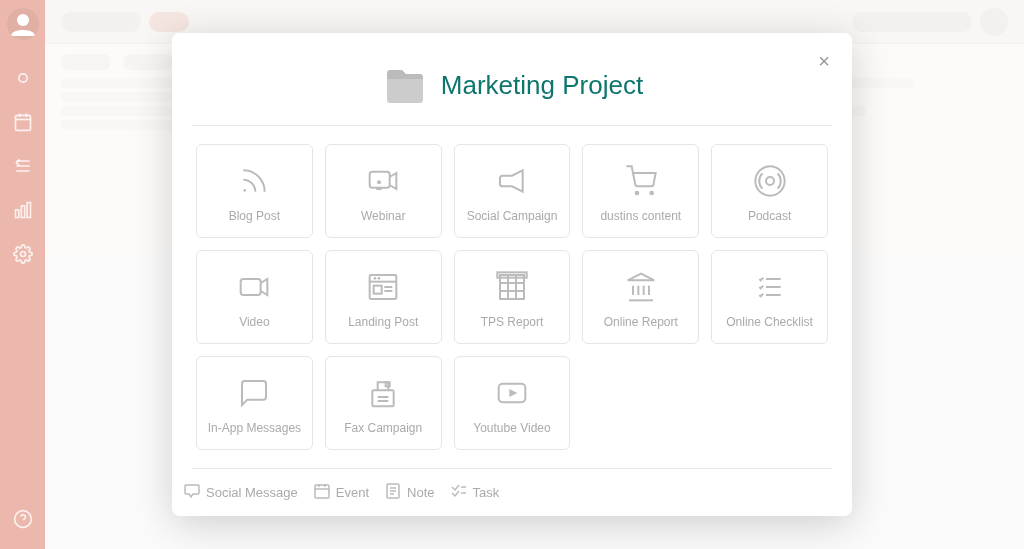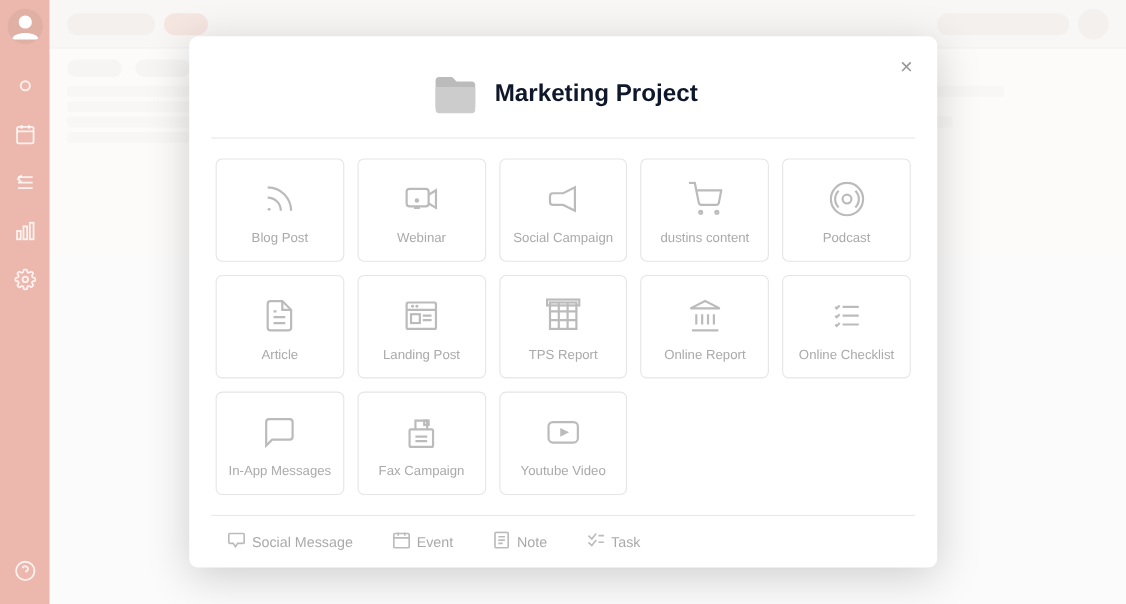--- a/index.html
+++ b/index.html
@@ -85,23 +85,23 @@
       align-items: center;
       justify-content: center;
       padding: 28px 20px 16px;
       gap: 12px;
     }
     .modal-folder-icon {
       width: 48px; height: 48px;
       color: #999;
     }
     .modal-title {
-      font-size: 22px;
-      font-weight: 700;
-      color: #0f172a;
+      font-size: 26px;
+      font-weight: 400;
+      color: #0f766e;
     }
 
     .modal-divider {
       height: 1px;
       background: #e8e8e8;
       margin: 0 20px;
     }
 
     .modal-grid-area {
       padding: 18px 24px;
@@ -139,23 +139,22 @@
 
     .modal-divider-bottom {
       height: 1px;
       background: #e8e8e8;
       margin: 0 20px;
     }
 
     .modal-footer {
       padding: 14px 12px;
       display: flex;
-      gap: 36px;
-      align-items: center;
-      margin-left: 23px;
+      gap: 16px;
+      align-items: center;
     }
     .footer-item {
       display: flex;
       align-items: center;
       gap: 6px;
       color: #aaa;
       font-size: 13px;
       cursor: pointer;
     }
     .footer-item svg { width: 16px; height: 16px; }
@@ -328,33 +327,30 @@
             <svg viewBox="0 0 24 24" fill="none" stroke="#bbb" stroke-width="1.5">
                 <circle cx="12" cy="12" r="3"></circle>
                 <path d="M12 1a11 11 0 0 1 0 22"></path>
                 <path d="M12 1a11 11 0 0 0 0 22"></path>
                 <path d="M6.3 6.3a8 8 0 0 0 0 11.4M17.7 6.3a8 8 0 0 1 0 11.4"></path>
               </svg>
           </div>
           <span class="content-card-label">Podcast</span>
         </div>
 
-
-        <div class="content-card">
-          <div class="content-card-icon">
-            <svg viewBox="0 0 24 24" fill="none" stroke="#bbb" stroke-width="1.5">
-                <path d="M14 2H6a2 2 0 0 0-2 2v16a2 2 0 0 0 2 2h12a2 2 0 0 0 2-2V8z"></path>
-                <polyline points="14 2 14 8 20 8"></polyline>
-                <line x1="8" y1="13" x2="16" y2="13"></line>
-                <line x1="8" y1="17" x2="16" y2="17"></line>
-                <line x1="8" y1="9" x2="10" y2="9"></line>
-              </svg>
-          </div>
-          <span class="content-card-label">Article</span>
-        </div>
+        <div class="content-card">
+          <div class="content-card-icon">
+            <svg viewBox="0 0 24 24" fill="none" stroke="#bbb" stroke-width="1.5">
+                <rect x="2" y="6" width="15" height="12" rx="2"></rect>
+                <path d="M17 9l5-3v12l-5-3"></path>
+              </svg>
+          </div>
+          <span class="content-card-label">Video</span>
+        </div>
+
 
 
         <div class="content-card">
           <div class="content-card-icon">
             <svg viewBox="0 0 24 24" fill="none" stroke="#bbb" stroke-width="1.5">
                 <rect x="2" y="3" width="20" height="18" rx="1"></rect>
                 <line x1="2" y1="8" x2="22" y2="8"></line>
                 <line x1="6" y1="5.5" x2="6" y2="5.5" stroke-width="2" stroke-linecap="round"></line>
                 <line x1="9" y1="5.5" x2="9" y2="5.5" stroke-width="2" stroke-linecap="round"></line>
                 <rect x="5" y="11" width="6" height="6"></rect>

